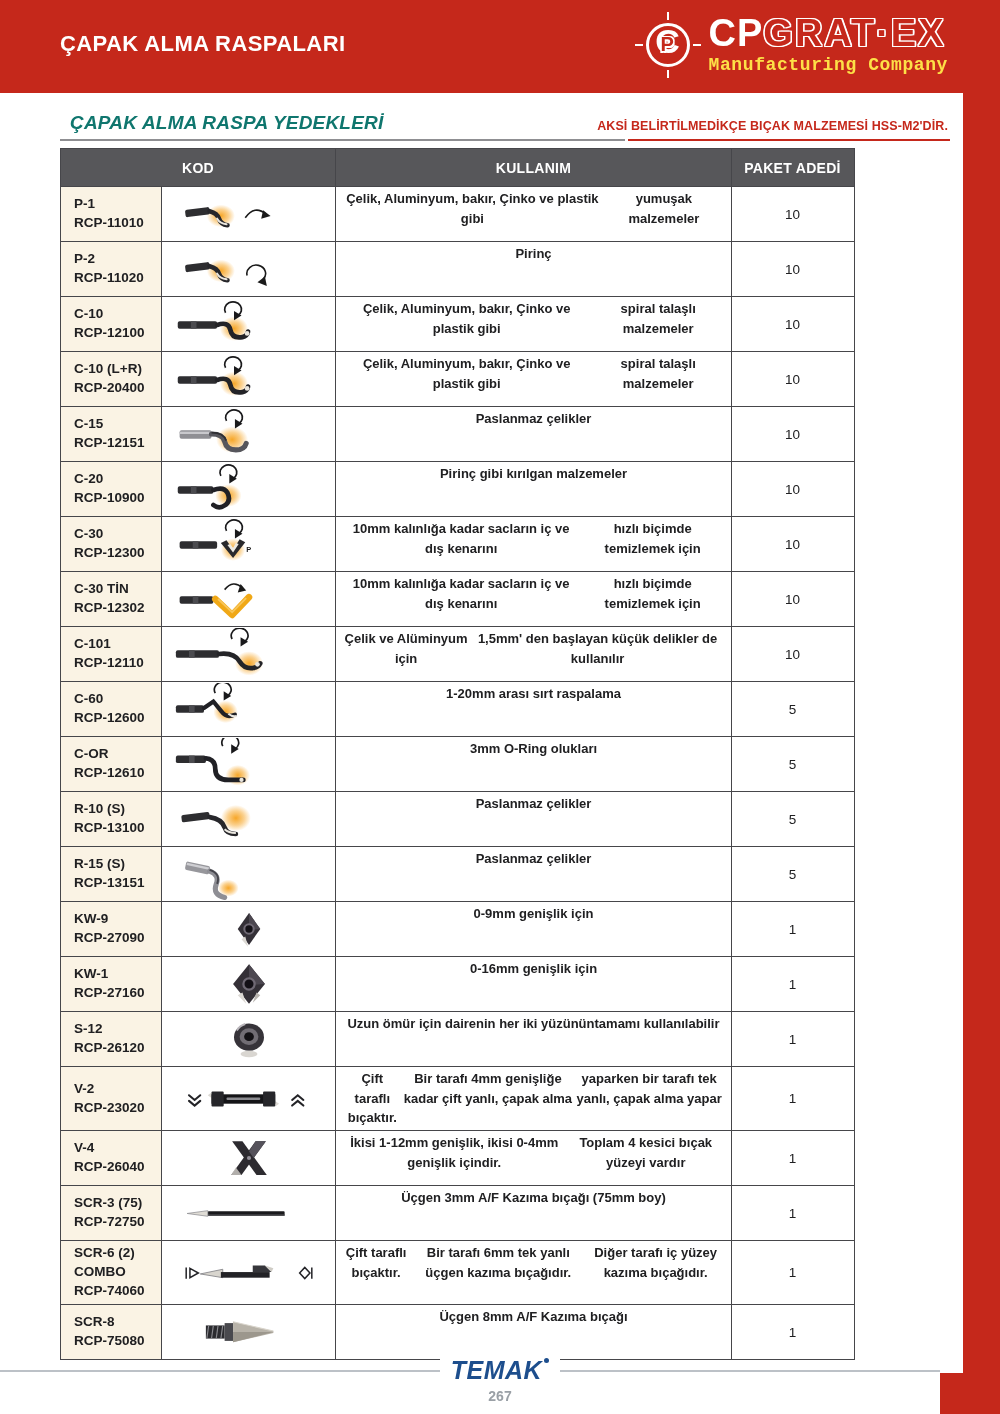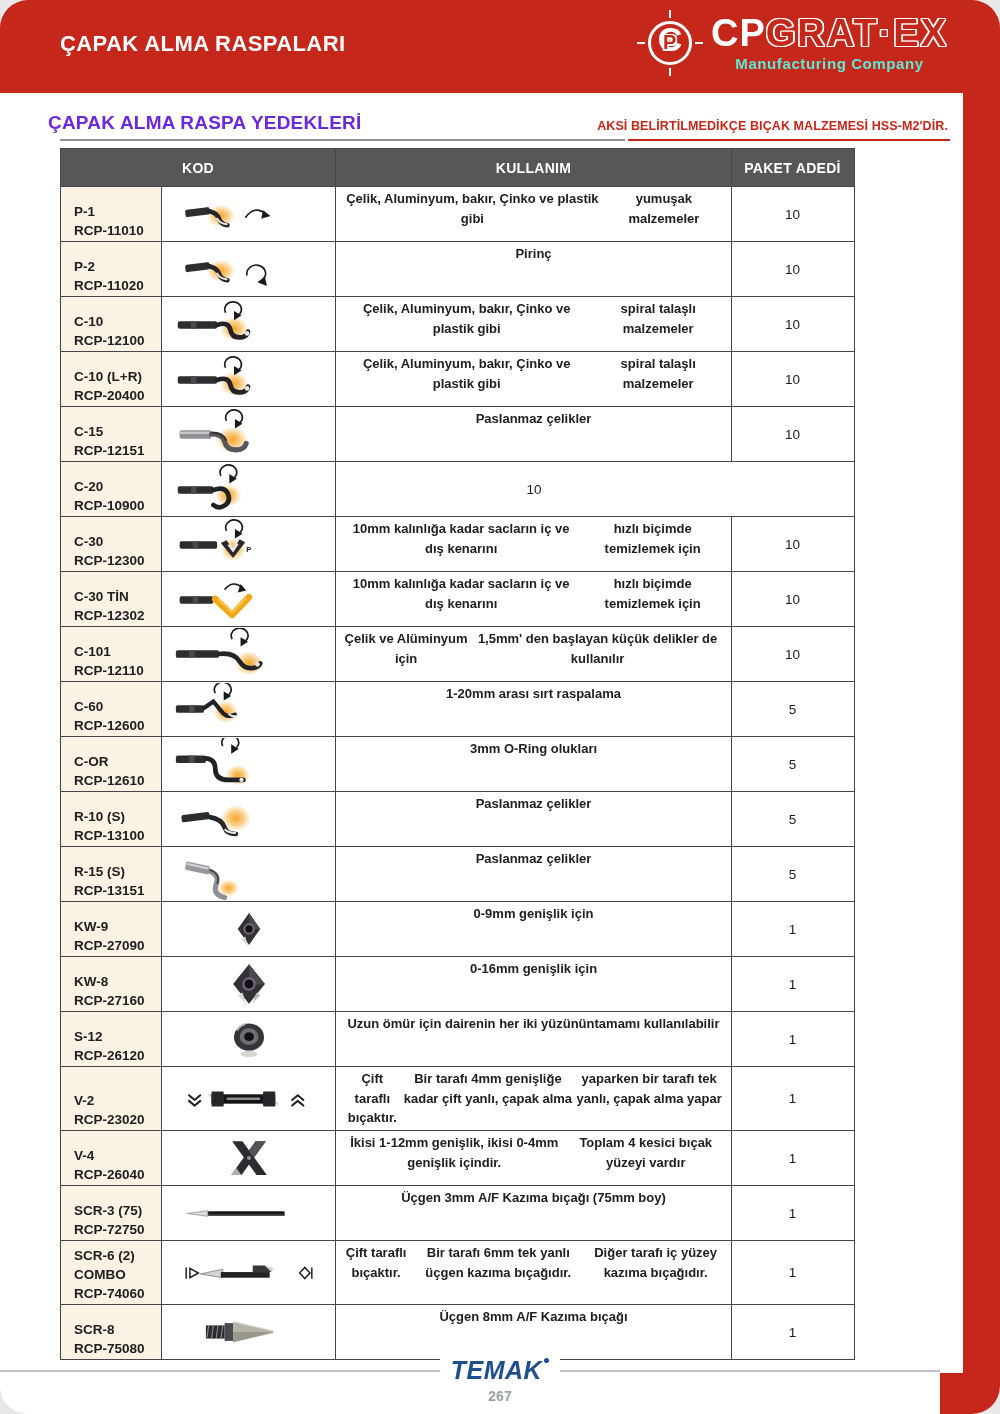--- a/index.html
+++ b/index.html
@@ -2,21 +2,20 @@
 <html lang="tr" style="--accent-red: #c5281b; --table-header-gray: #57575a; --code-cell-bg: #faf3e4; --glow-orange: #f6a21d; --brand-blue: #1d4e8d;"><head>
 <meta charset="utf-8">
 <style>
   * { margin:0; padding:0; box-sizing:border-box; }
   html,body { background:#e8e8e8; }
   .page {
     position:relative; width:1000px; height:1414px; margin:0 auto;
     background:#fff; overflow:hidden;
     font-family:"Liberation Sans","DejaVu Sans",sans-serif;
     color:#202022;
-    border-radius:28px;
   }
   
   .banner { position:absolute; top:0; left:0; width:1000px; height:93px; background:var(--accent-red,#c5281b); }
   .banner-title {
     position:absolute; left:60px; top:31px; color:#fff;
     font-size:22px; font-weight:800; letter-spacing:.4px; white-space:nowrap;
   }
   .logo { position:absolute; top:14px; right:52px; display:flex; align-items:center; gap:12px; }
   .logo-mark { position:relative; width:58px; height:58px; }
   .logo-ring {
@@ -38,26 +37,26 @@
     text-shadow:-1.5px -1.5px 0 #fff,1.5px -1.5px 0 #fff,-1.5px 1.5px 0 #fff,1.5px 1.5px 0 #fff;
   }
   .logo-row { display:flex; align-items:baseline; gap:0; }
   .logo-cp { font-size:38px; font-weight:800; color:#fff; letter-spacing:1px; line-height:1; }
   .logo-gratex {
     font-size:38px; font-weight:800; letter-spacing:2px; line-height:1;
     color:var(--accent-red,#c5281b);
     text-shadow:-1.4px -1.4px 0 #fff,1.4px -1.4px 0 #fff,-1.4px 1.4px 0 #fff,1.4px 1.4px 0 #fff,
                 -1.4px 0 0 #fff,1.4px 0 0 #fff,0 -1.4px 0 #fff,0 1.4px 0 #fff;
   }
-  .logo-sub { margin-top:3px; text-align:center; color:#5eead4; font-size:15px; font-weight:700; letter-spacing:.6px; }
+  .logo-sub { margin-top:3px; text-align:center; color:#fde047; font-size:18px; font-weight:700; letter-spacing:.6px;font-family:Liberation Mono, monospace; }
   
   .red-sidebar { position:absolute; right:0; top:93px; width:37px; height:1280px; background:var(--accent-red,#c5281b); }
   .red-corner  { position:absolute; right:0; top:1373px; width:60px; height:41px; background:var(--accent-red,#c5281b); }
   
-  .section-title { position:absolute; left:48px; top:112px; font-size:19px; font-weight:800; color:#6d28d9; letter-spacing:.2px; }
+  .section-title { position:absolute; left:70px; top:112px; font-size:19px; font-weight:800; color:#0f766e; letter-spacing:.2px;font-style:italic; }
   .section-note  { position:absolute; top:119px; right:52px; font-size:12.5px; font-weight:800; color:var(--accent-red,#c5281b); letter-spacing:.1px; }
   .rule-gray { position:absolute; left:60px;  top:139px; width:565px; height:2px; background:#8f8f92; }
   .rule-red  { position:absolute; left:628px; top:139px; width:322px; height:2px; background:var(--accent-red,#c5281b); }
   
   .table {
     position:absolute; left:60px; top:148px; width:795px;
     border:1.5px solid #46464a; background:#fff;
   }
   .thead {
     display:grid; grid-template-columns:275px 396px 121px; height:37px;
@@ -67,21 +66,21 @@
     display:flex; align-items:center; justify-content:center;
     color:#fff; font-size:14px; font-weight:700; letter-spacing:.3px;
     border-right:1.5px solid #46464a;
   }
   .th:last-child { border-right:none; }
   .trow { display:grid; grid-template-columns:101px 174px 396px 121px; height:55px; border-top:1.5px solid #46464a; }
   .trow.tall { height:64px; }
   .cell { display:flex; }
   .cell.code {
     background:var(--code-cell-bg,#faf3e4);
-    flex-direction:column; justify-content:flex-end;
+    flex-direction:column; justify-content:center;
     padding-left:13px; font-size:13.5px; font-weight:700; line-height:1.4;
     border-right:1.5px solid #46464a; white-space:nowrap;
   }
   .cell.img  { align-items:center; justify-content:center; border-right:1.5px solid #46464a; }
   .cell.desc {
     flex-direction:row; justify-content:center; text-align:center;
     font-size:13px; font-weight:700; line-height:1.5; border-right:1.5px solid #46464a;
     padding:2px 6px;
   }
   .cell.qty  { align-items:center; justify-content:center; font-size:13.5px; font-weight:400; }
@@ -252,20 +251,23 @@
           <div class="cell img">
             <svg width="150" height="52" viewBox="0 0 160 52">
               <ellipse cx="58" cy="33" rx="14" ry="12" fill="url(#glow)"></ellipse>
               <rect x="4" y="23" width="38" height="8" rx="2" fill="#2d2d30"></rect>
               <rect x="18" y="23" width="6" height="8" fill="#4b4b4f"></rect>
               <path d="M42 27 q11 -4 15 3 q4 8 -2 13 q-7 5 -13 0" fill="none" stroke="#202025" stroke-width="5" stroke-linecap="round"></path>
               <path d="M50 12 a9 8 0 1 1 13 3" fill="none" stroke="#19191b" stroke-width="1.8"></path>
               <polygon points="59,10 67,15 59,20" fill="#19191b"></polygon>
             </svg>
           </div>
+          <div class="cell desc">
+            <div>Pirinç gibi kırılgan malzemeler</div>
+          </div>
           <div class="cell qty">10</div>
         </div>
         <div class="trow">
           <div class="cell code">
             <div>C-30</div>
             <div>RCP-12300</div>
           </div>
           <div class="cell img">
             <svg width="150" height="52" viewBox="0 0 160 52">
               <ellipse cx="63" cy="32" rx="13" ry="12" fill="url(#glow)"></ellipse>
@@ -419,21 +421,21 @@
               <polygon points="72,37 79,45 76,34" fill="#dcd9d4"></polygon>
             </svg>
           </div>
           <div class="cell desc">
             <div>0-9mm genişlik için</div>
           </div>
           <div class="cell qty">1</div>
         </div>
         <div class="trow">
           <div class="cell code">
-            <div>KW-8</div>
+            <div>KW-1</div>
             <div>RCP-27160</div>
           </div>
           <div class="cell img">
             <svg width="150" height="52" viewBox="0 0 160 52">
               <polygon points="80,5 97,26 80,47 63,26" fill="#343037"></polygon>
               <polygon points="80,5 97,26 80,27" fill="#4c4750"></polygon>
               <circle cx="80" cy="26" r="6" fill="#131016" stroke="#6f6974" stroke-width="2.4"></circle>
               <polygon points="68,38 77,47 73,35" fill="#dcd9d4"></polygon>
               <polygon points="92,38 84,46 88,35" fill="#b9b5b0"></polygon>
             </svg>

